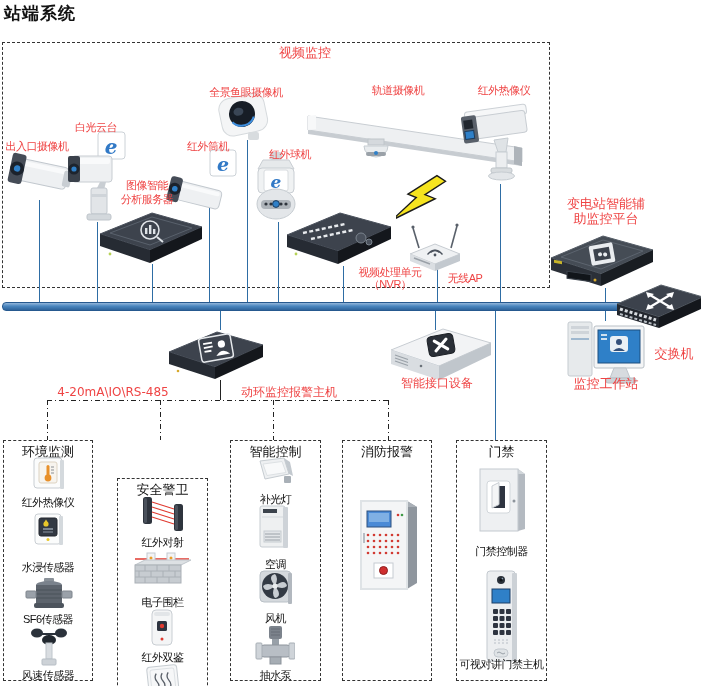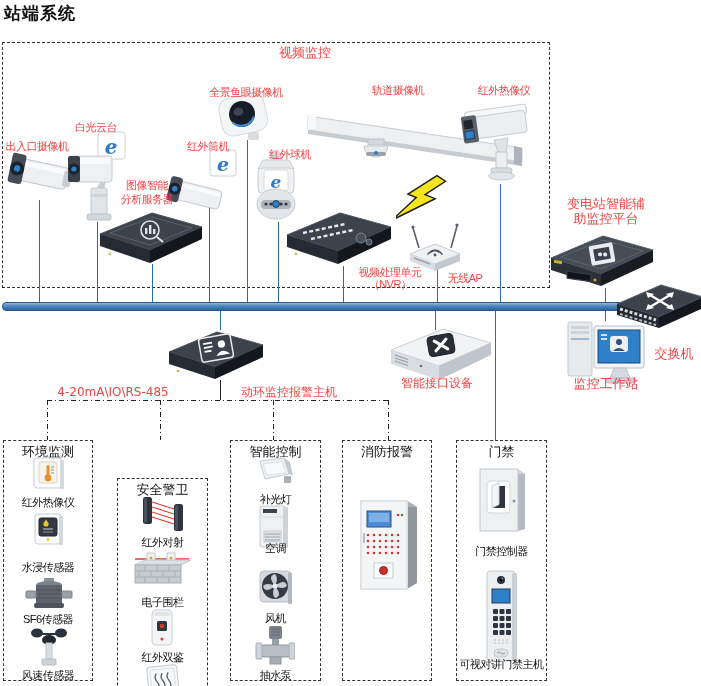--- a/index.html
+++ b/index.html
@@ -409,21 +409,21 @@
     <svg class="abs" style="left:27px;top:64px;" width="32" height="45" viewBox="0 0 32 45">
       <rect x="2" y="1" width="25" height="41" rx="2" fill="#eef0f1" stroke="#c6ccd1"></rect>
       <rect x="25" y="2" width="5" height="41" rx="1" fill="#ced3d8"></rect>
       <rect x="5" y="4" width="14" height="4" fill="#3c434c"></rect>
       <line x1="4" y1="12" x2="25" y2="12" stroke="#d4d9dd"></line>
       <rect x="6" y="26" width="17" height="11" fill="#e2e5e8" stroke="#c6ccd1"></rect>
       <line x1="7" y1="29" x2="22" y2="29" stroke="#9aa1a8"></line>
         <line x1="7" y1="32" x2="22" y2="32" stroke="#9aa1a8"></line>
         <line x1="7" y1="35" x2="22" y2="35" stroke="#9aa1a8"></line>
     </svg>
-    <div class="gitem" style="top:100px;">空调</div>
+    <div class="gitem" style="top:116px;">空调</div>
     <svg class="abs" style="left:28px;top:129px;" width="34" height="38" viewBox="0 0 34 38">
       <rect x="1" y="1" width="31" height="31" rx="4" fill="#d5d9dd" stroke="#b9c0c6"></rect>
       <rect x="29" y="3" width="4" height="31" rx="1" fill="#b2b8bf"></rect>
       <circle cx="16" cy="16" r="13" fill="#333a44"></circle>
       <g fill="#c8cdd2">
         <path d="M16 16 Q8 6 16 4 Q20 8 16 16Z"></path>
         <path d="M16 16 Q26 8 28 16 Q24 20 16 16Z"></path>
         <path d="M16 16 Q24 26 16 28 Q12 24 16 16Z"></path>
         <path d="M16 16 Q6 24 4 16 Q8 12 16 16Z"></path>
       </g>

